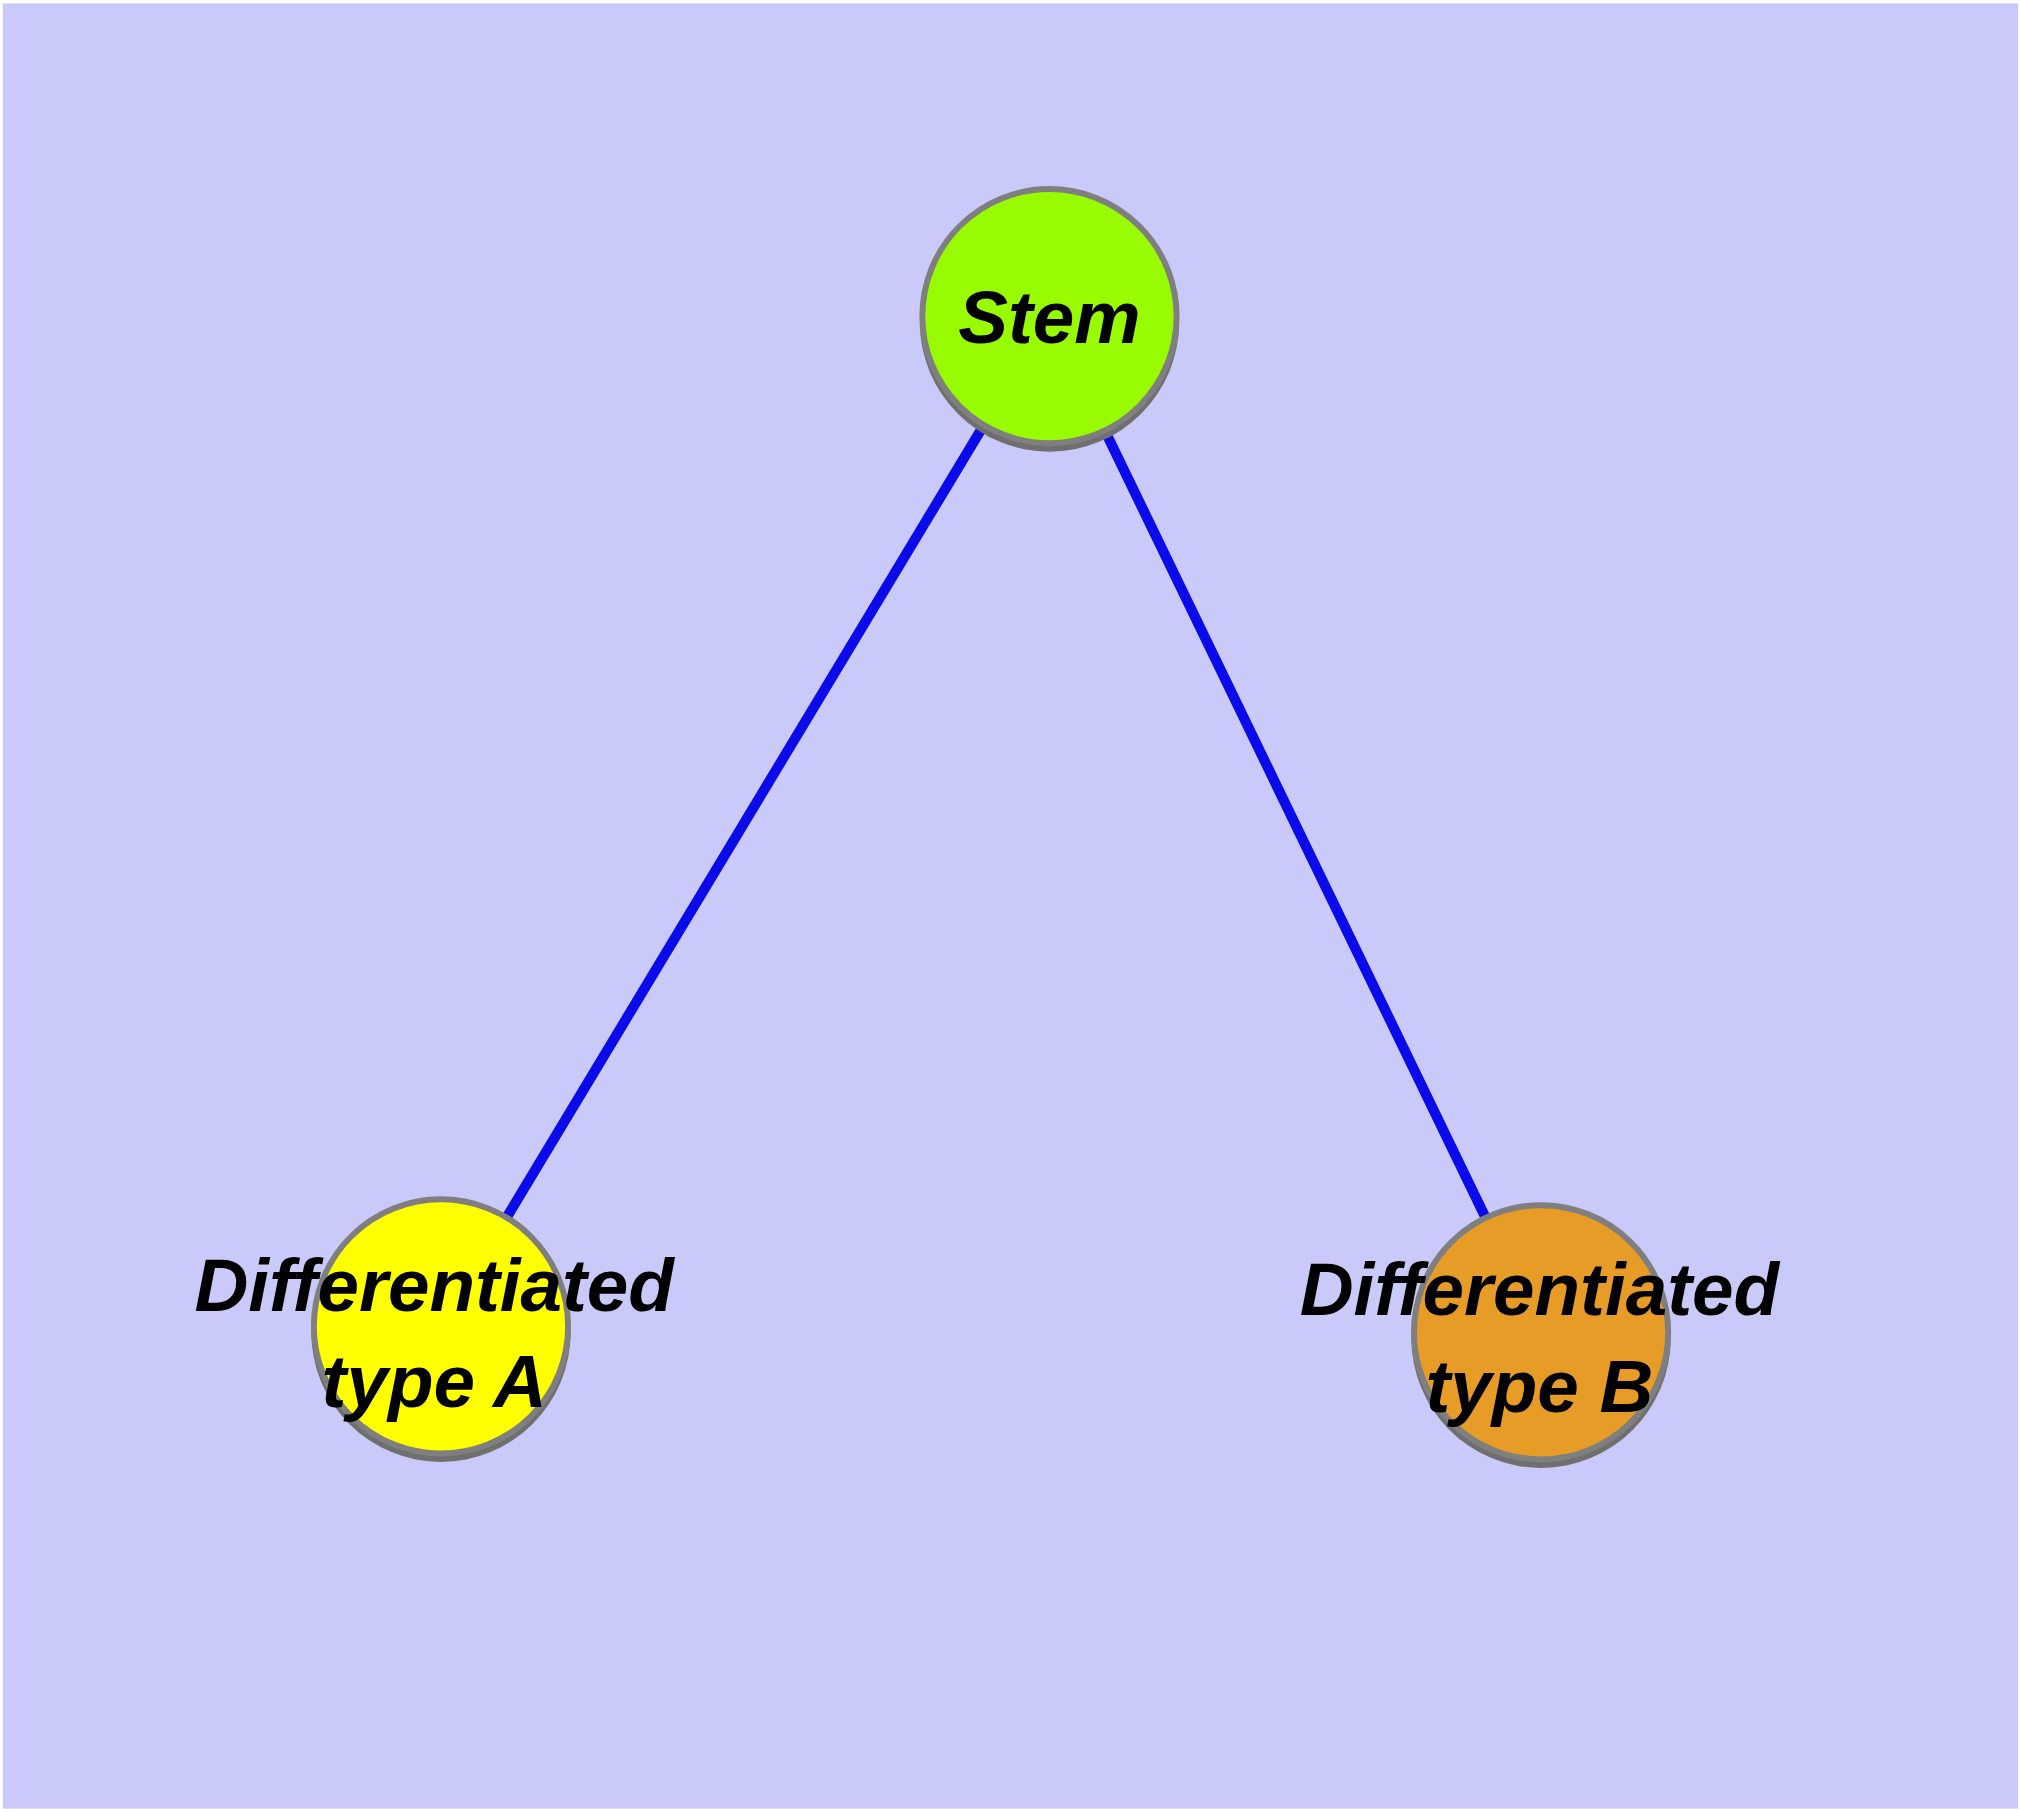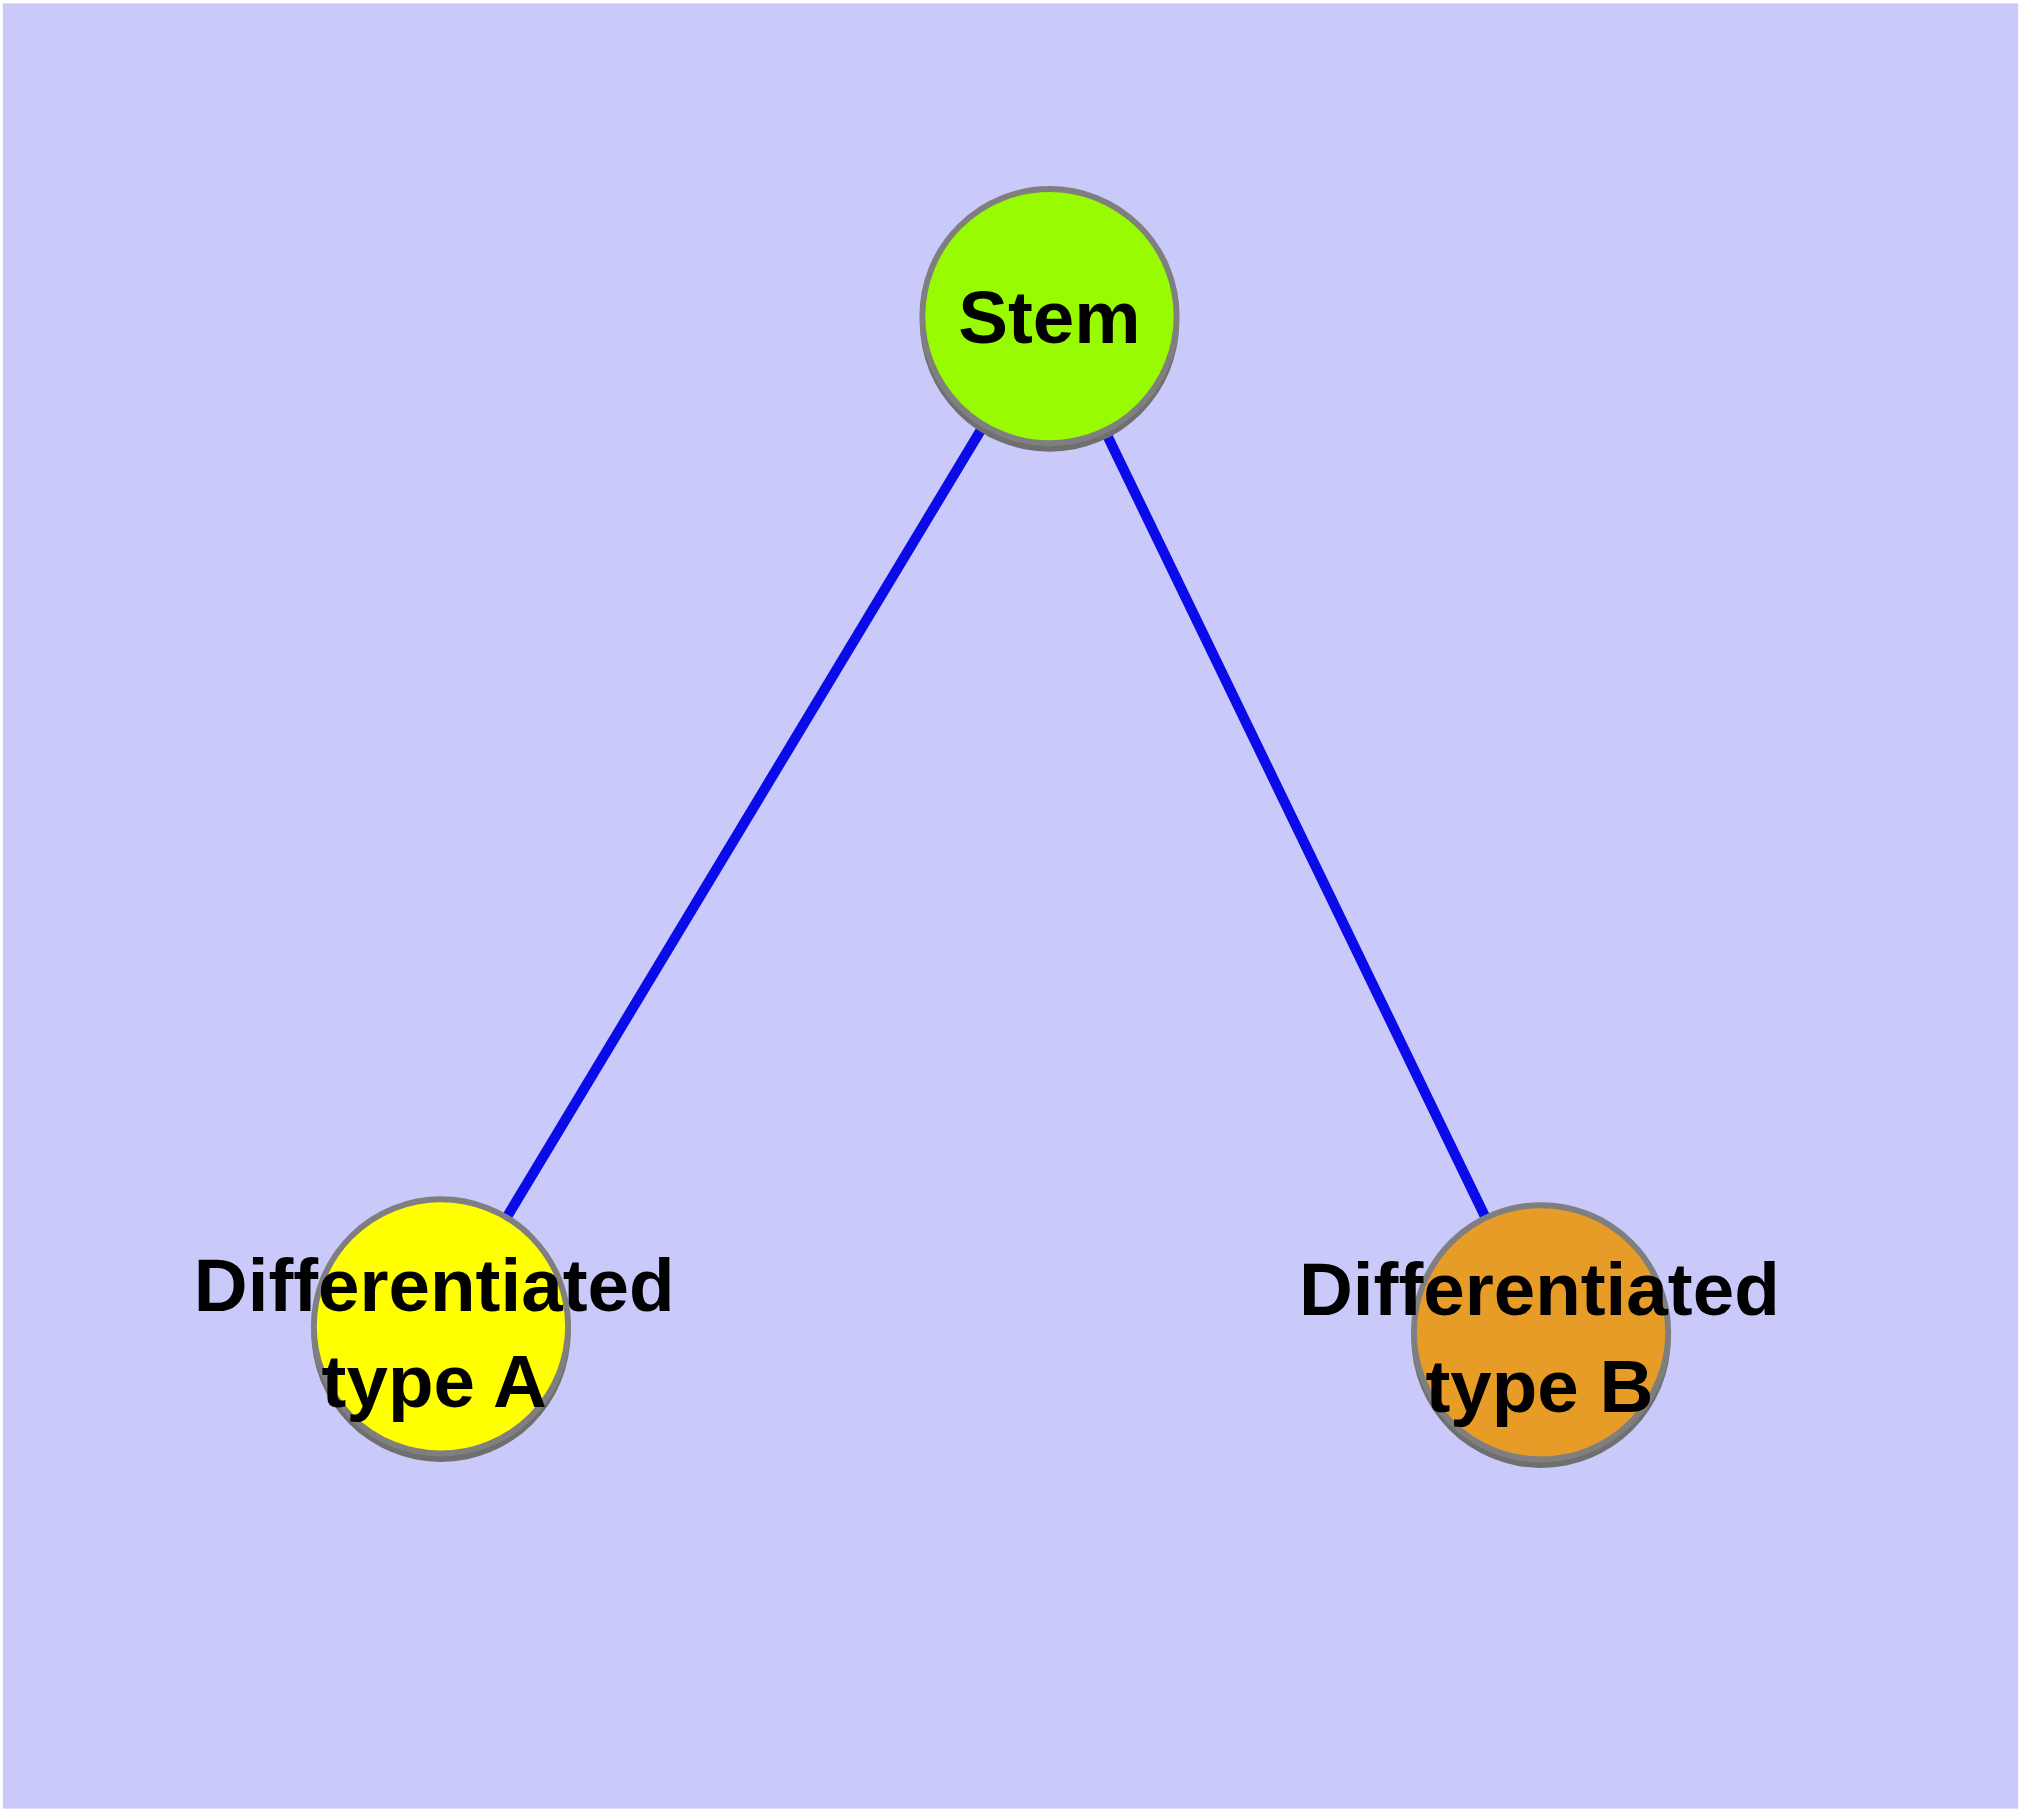--- a/index.html
+++ b/index.html
@@ -7,20 +7,21 @@
     padding: 0;
     width: 2021px;
     height: 1812px;
     background: #ffffff;
     overflow: hidden;
   }
   .diagram-wrap {
     position: relative;
     width: 1907px;
     height: 1812px;
+    font-style: italic;
   }
   svg {
     display: block;
   }
   .node-label {
     font-family: "Liberation Sans", "DejaVu Sans", sans-serif;
     font-weight: bold;
     font-size: 88px;
     fill: #000000;
     text-anchor: middle;

